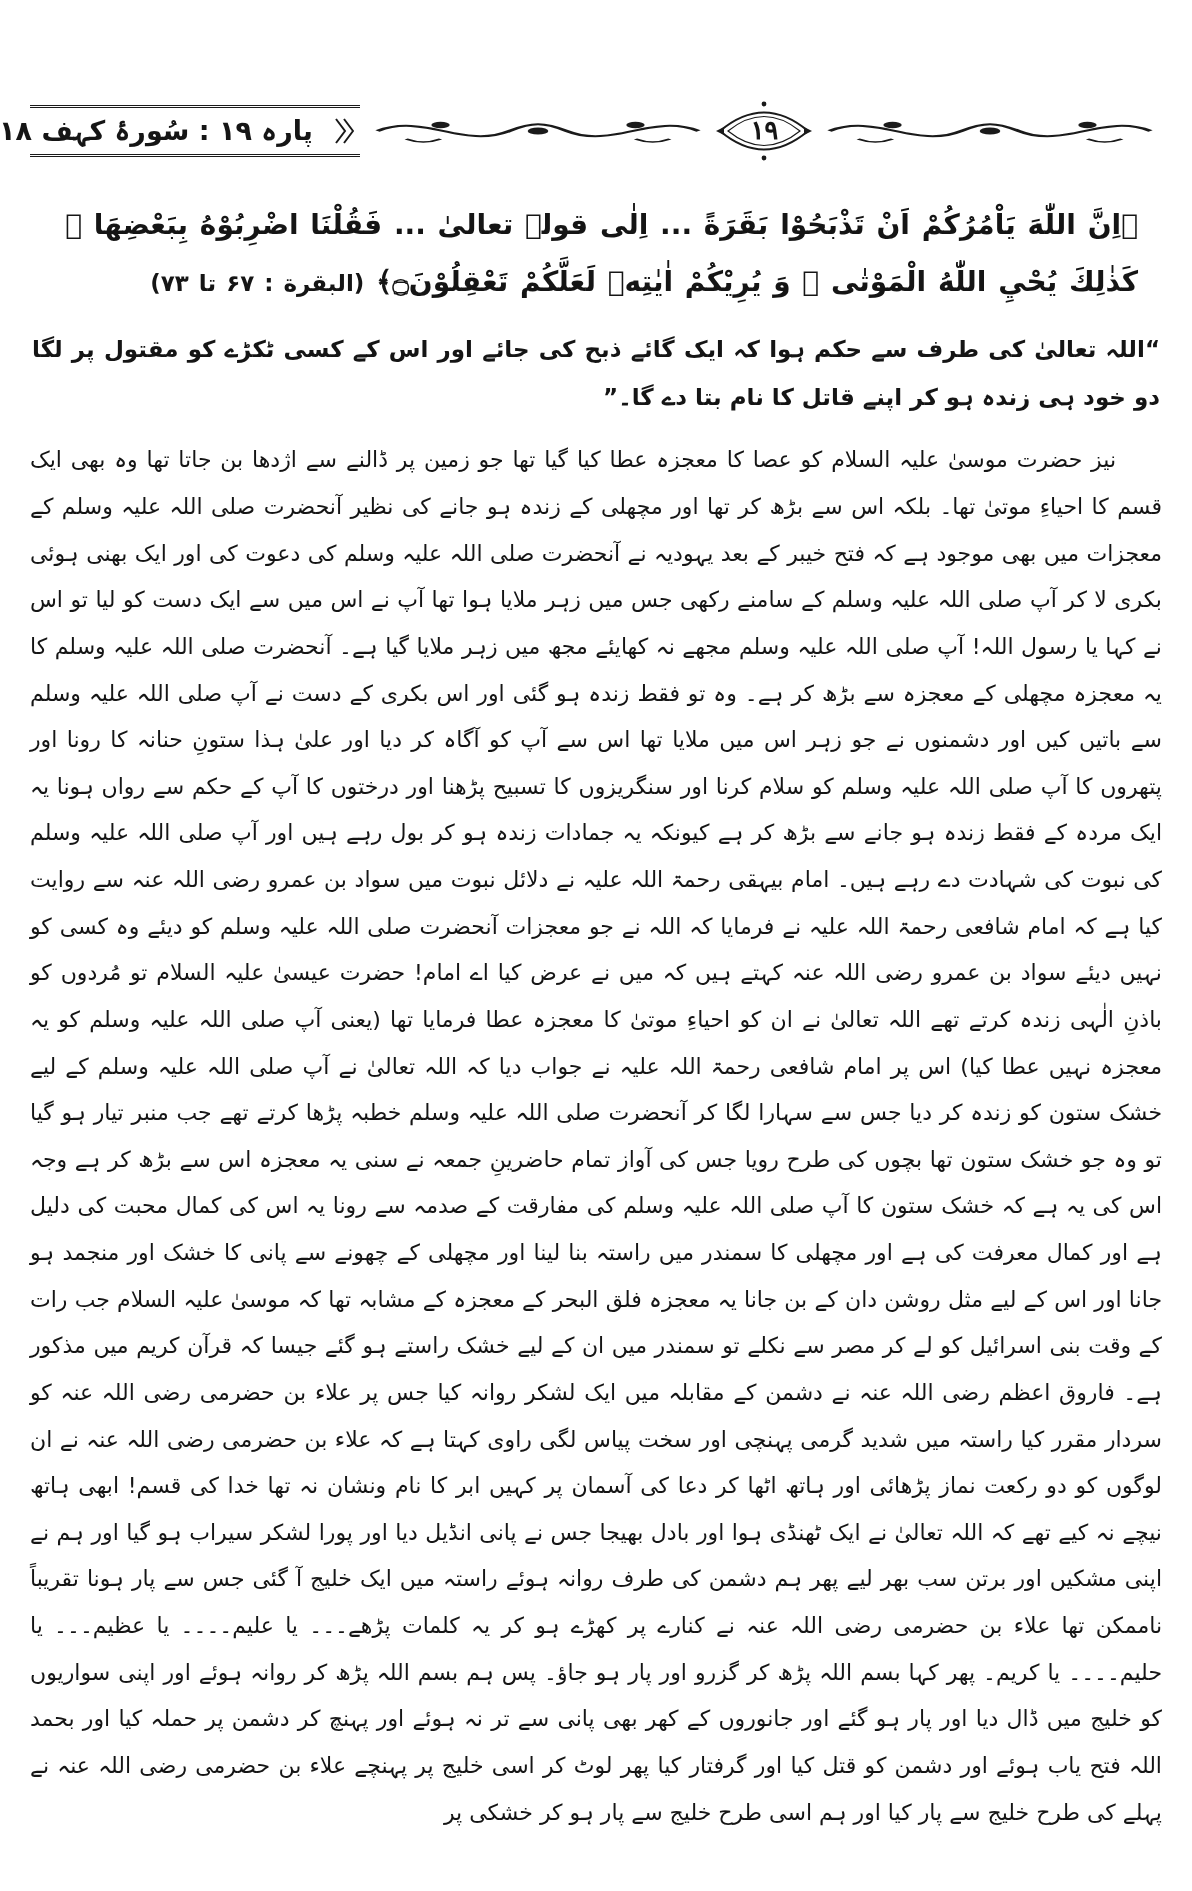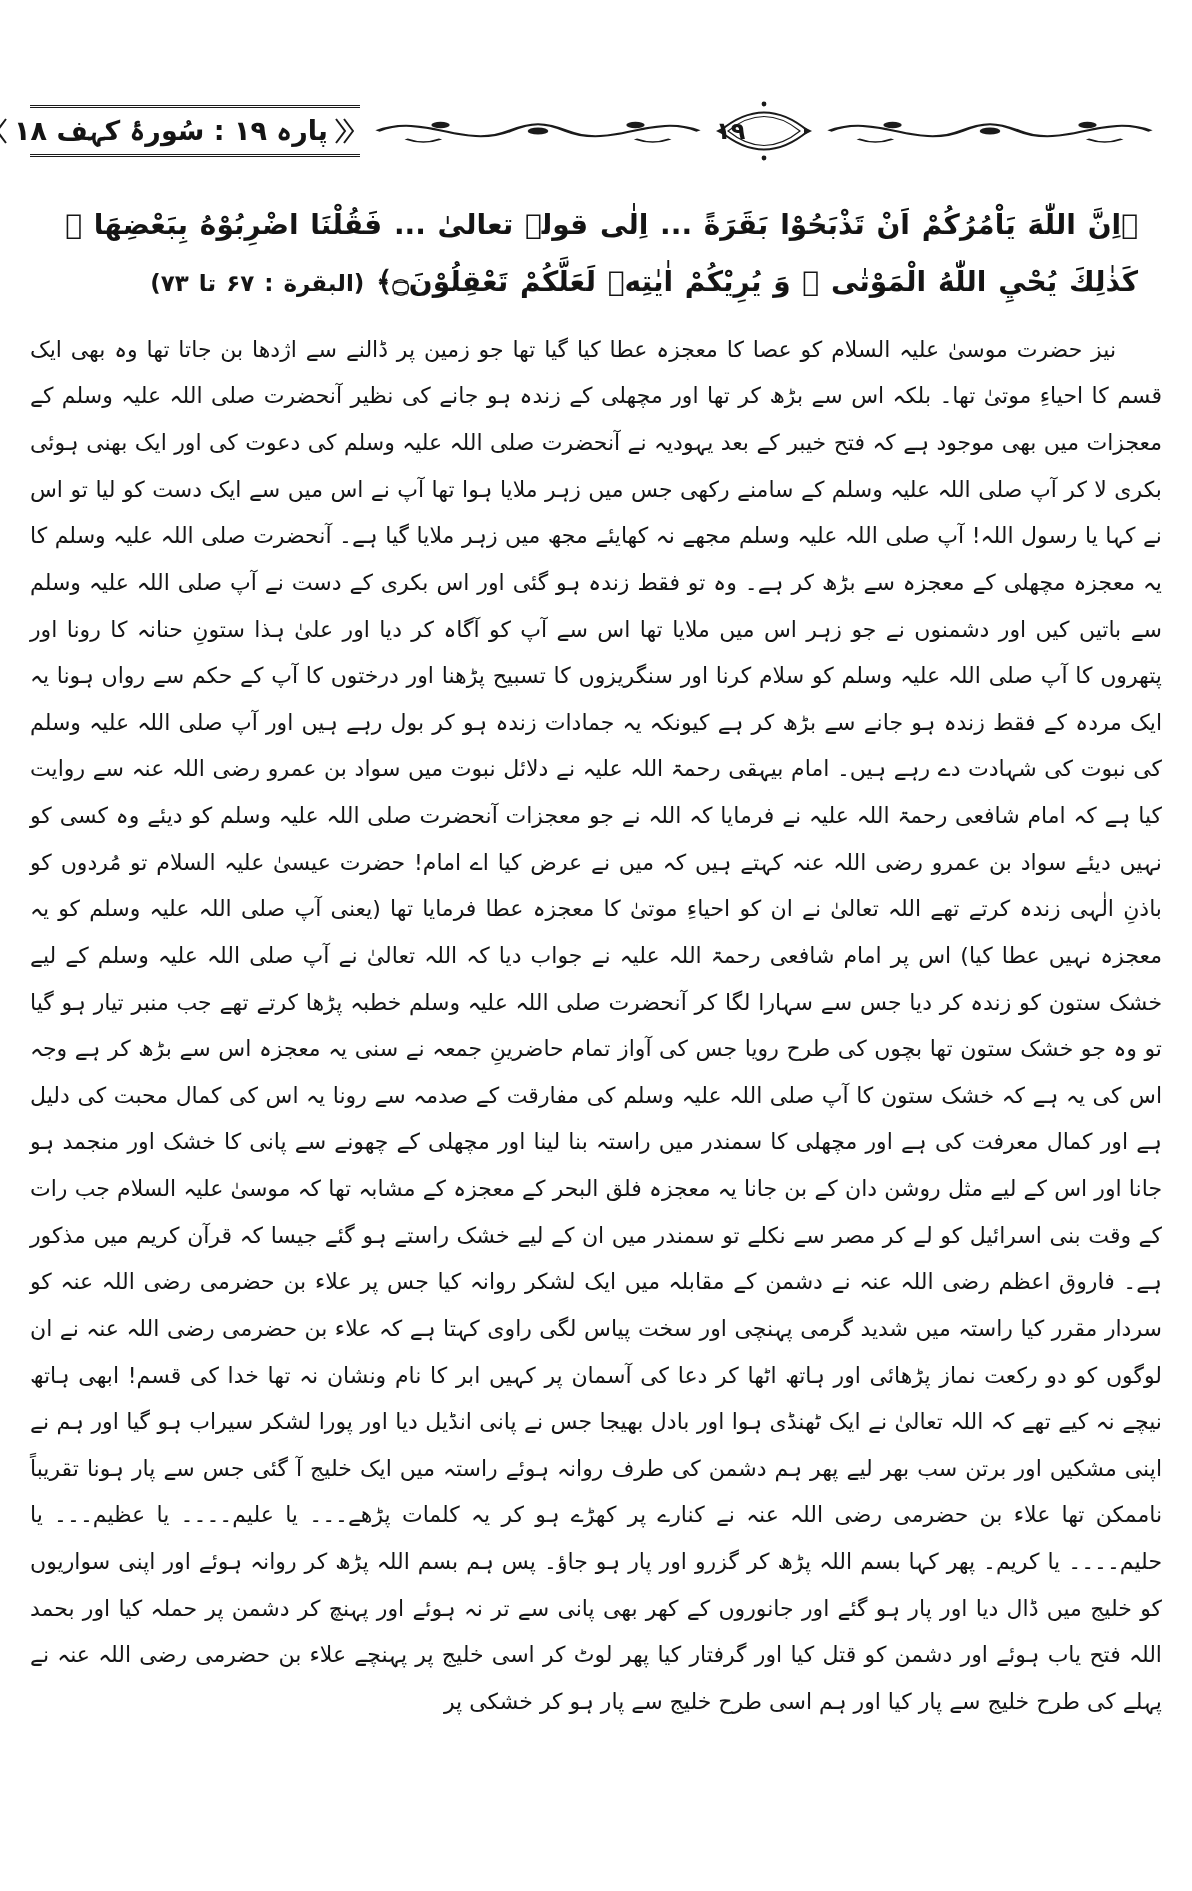--- a/index.html
+++ b/index.html
@@ -27,21 +27,21 @@
   .header {
     display: flex;
     align-items: center;
     gap: 6px;
     direction: rtl;
   }
   .h-panel {
     display: flex;
     align-items: center;
     justify-content: space-between;
-    gap: 6px;
+    gap: 21px;
     border-top: 3px double #1a1a1a;
     border-bottom: 3px double #1a1a1a;
     padding: 7px 6px;
     box-sizing: border-box;
   }
   .h-panel .h-label {
     flex: 1 1 auto;
     text-align: center;
     font-size: 27px;
     font-weight: bold;
@@ -53,21 +53,22 @@
   .ribbon-end { flex: 0 0 auto; display: block; }
   .floral { flex: 1 1 auto; min-width: 40px; height: 40px; display: block; }
 
   .medallion {
     position: relative;
     width: 96px;
     height: 62px;
     flex: 0 0 auto;
     display: flex;
     align-items: center;
-    justify-content: flex-end;
+    justify-content: center;
+    font-family: Liberation Serif, serif;
   }
   .medallion svg { position: absolute; inset: 0; }
   .medallion .page-num {
     position: relative;
     font-size: 24px;
     font-weight: bold;
     z-index: 2;
   }
 
   
@@ -147,16 +148,17 @@
       </svg>
     </div>
 
   </header>
 
   <section class="verse">
     <span>﴿اِنَّ اللّٰهَ يَاْمُرُكُمْ اَنْ تَذْبَحُوْا بَقَرَةً ... اِلٰى قولہ تعالیٰ ... فَقُلْنَا اضْرِبُوْهُ بِبَعْضِهَا ۚ كَذٰلِكَ يُحْيِ اللّٰهُ الْمَوْتٰى ۙ وَ يُرِيْكُمْ اٰيٰتِهٖ لَعَلَّكُمْ تَعْقِلُوْنَ۝﴾</span>
     <span class="ref">(البقرة : ۶۷ تا ۷۳)</span>
   </section>
 
+  <p class="translation">“اللہ تعالیٰ کی طرف سے حکم ہوا کہ ایک گائے ذبح کی جائے اور اس کے کسی ٹکڑے کو مقتول پر لگا دو خود ہی زندہ ہو کر اپنے قاتل کا نام بتا دے گا۔”</p>
 
   <p class="body-text">نیز حضرت موسیٰ علیہ السلام کو عصا کا معجزہ عطا کیا گیا تھا جو زمین پر ڈالنے سے اژدھا بن جاتا تھا وہ بھی ایک قسم کا احیاءِ موتیٰ تھا۔ بلکہ اس سے بڑھ کر تھا اور مچھلی کے زندہ ہو جانے کی نظیر آنحضرت صلی اللہ علیہ وسلم کے معجزات میں بھی موجود ہے کہ فتح خیبر کے بعد یہودیہ نے آنحضرت صلی اللہ علیہ وسلم کی دعوت کی اور ایک بھنی ہوئی بکری لا کر آپ صلی اللہ علیہ وسلم کے سامنے رکھی جس میں زہر ملایا ہوا تھا آپ نے اس میں سے ایک دست کو لیا تو اس نے کہا یا رسول اللہ! آپ صلی اللہ علیہ وسلم مجھے نہ کھایئے مجھ میں زہر ملایا گیا ہے۔ آنحضرت صلی اللہ علیہ وسلم کا یہ معجزہ مچھلی کے معجزہ سے بڑھ کر ہے۔ وہ تو فقط زندہ ہو گئی اور اس بکری کے دست نے آپ صلی اللہ علیہ وسلم سے باتیں کیں اور دشمنوں نے جو زہر اس میں ملایا تھا اس سے آپ کو آگاہ کر دیا اور علیٰ ہذا ستونِ حنانہ کا رونا اور پتھروں کا آپ صلی اللہ علیہ وسلم کو سلام کرنا اور سنگریزوں کا تسبیح پڑھنا اور درختوں کا آپ کے حکم سے رواں ہونا یہ ایک مردہ کے فقط زندہ ہو جانے سے بڑھ کر ہے کیونکہ یہ جمادات زندہ ہو کر بول رہے ہیں اور آپ صلی اللہ علیہ وسلم کی نبوت کی شہادت دے رہے ہیں۔ امام بیہقی رحمۃ اللہ علیہ نے دلائل نبوت میں سواد بن عمرو رضی اللہ عنہ سے روایت کیا ہے کہ امام شافعی رحمۃ اللہ علیہ نے فرمایا کہ اللہ نے جو معجزات آنحضرت صلی اللہ علیہ وسلم کو دیئے وہ کسی کو نہیں دیئے سواد بن عمرو رضی اللہ عنہ کہتے ہیں کہ میں نے عرض کیا اے امام! حضرت عیسیٰ علیہ السلام تو مُردوں کو باذنِ الٰہی زندہ کرتے تھے اللہ تعالیٰ نے ان کو احیاءِ موتیٰ کا معجزہ عطا فرمایا تھا (یعنی آپ صلی اللہ علیہ وسلم کو یہ معجزہ نہیں عطا کیا) اس پر امام شافعی رحمۃ اللہ علیہ نے جواب دیا کہ اللہ تعالیٰ نے آپ صلی اللہ علیہ وسلم کے لیے خشک ستون کو زندہ کر دیا جس سے سہارا لگا کر آنحضرت صلی اللہ علیہ وسلم خطبہ پڑھا کرتے تھے جب منبر تیار ہو گیا تو وہ جو خشک ستون تھا بچوں کی طرح رویا جس کی آواز تمام حاضرینِ جمعہ نے سنی یہ معجزہ اس سے بڑھ کر ہے وجہ اس کی یہ ہے کہ خشک ستون کا آپ صلی اللہ علیہ وسلم کی مفارقت کے صدمہ سے رونا یہ اس کی کمال محبت کی دلیل ہے اور کمال معرفت کی ہے اور مچھلی کا سمندر میں راستہ بنا لینا اور مچھلی کے چھونے سے پانی کا خشک اور منجمد ہو جانا اور اس کے لیے مثل روشن دان کے بن جانا یہ معجزہ فلق البحر کے معجزہ کے مشابہ تھا کہ موسیٰ علیہ السلام جب رات کے وقت بنی اسرائیل کو لے کر مصر سے نکلے تو سمندر میں ان کے لیے خشک راستے ہو گئے جیسا کہ قرآن کریم میں مذکور ہے۔ فاروق اعظم رضی اللہ عنہ نے دشمن کے مقابلہ میں ایک لشکر روانہ کیا جس پر علاء بن حضرمی رضی اللہ عنہ کو سردار مقرر کیا راستہ میں شدید گرمی پہنچی اور سخت پیاس لگی راوی کہتا ہے کہ علاء بن حضرمی رضی اللہ عنہ نے ان لوگوں کو دو رکعت نماز پڑھائی اور ہاتھ اٹھا کر دعا کی آسمان پر کہیں ابر کا نام ونشان نہ تھا خدا کی قسم! ابھی ہاتھ نیچے نہ کیے تھے کہ اللہ تعالیٰ نے ایک ٹھنڈی ہوا اور بادل بھیجا جس نے پانی انڈیل دیا اور پورا لشکر سیراب ہو گیا اور ہم نے اپنی مشکیں اور برتن سب بھر لیے پھر ہم دشمن کی طرف روانہ ہوئے راستہ میں ایک خلیج آ گئی جس سے پار ہونا تقریباً ناممکن تھا علاء بن حضرمی رضی اللہ عنہ نے کنارے پر کھڑے ہو کر یہ کلمات پڑھے۔۔۔ یا علیم۔۔۔۔ یا عظیم۔۔۔ یا حلیم۔۔۔۔ یا کریم۔ پھر کہا بسم اللہ پڑھ کر گزرو اور پار ہو جاؤ۔ پس ہم بسم اللہ پڑھ کر روانہ ہوئے اور اپنی سواریوں کو خلیج میں ڈال دیا اور پار ہو گئے اور جانوروں کے کھر بھی پانی سے تر نہ ہوئے اور پہنچ کر دشمن پر حملہ کیا اور بحمد اللہ فتح یاب ہوئے اور دشمن کو قتل کیا اور گرفتار کیا پھر لوٹ کر اسی خلیج پر پہنچے علاء بن حضرمی رضی اللہ عنہ نے پہلے کی طرح خلیج سے پار کیا اور ہم اسی طرح خلیج سے پار ہو کر خشکی پر</p>
 
 </div>
 
 </body></html>

